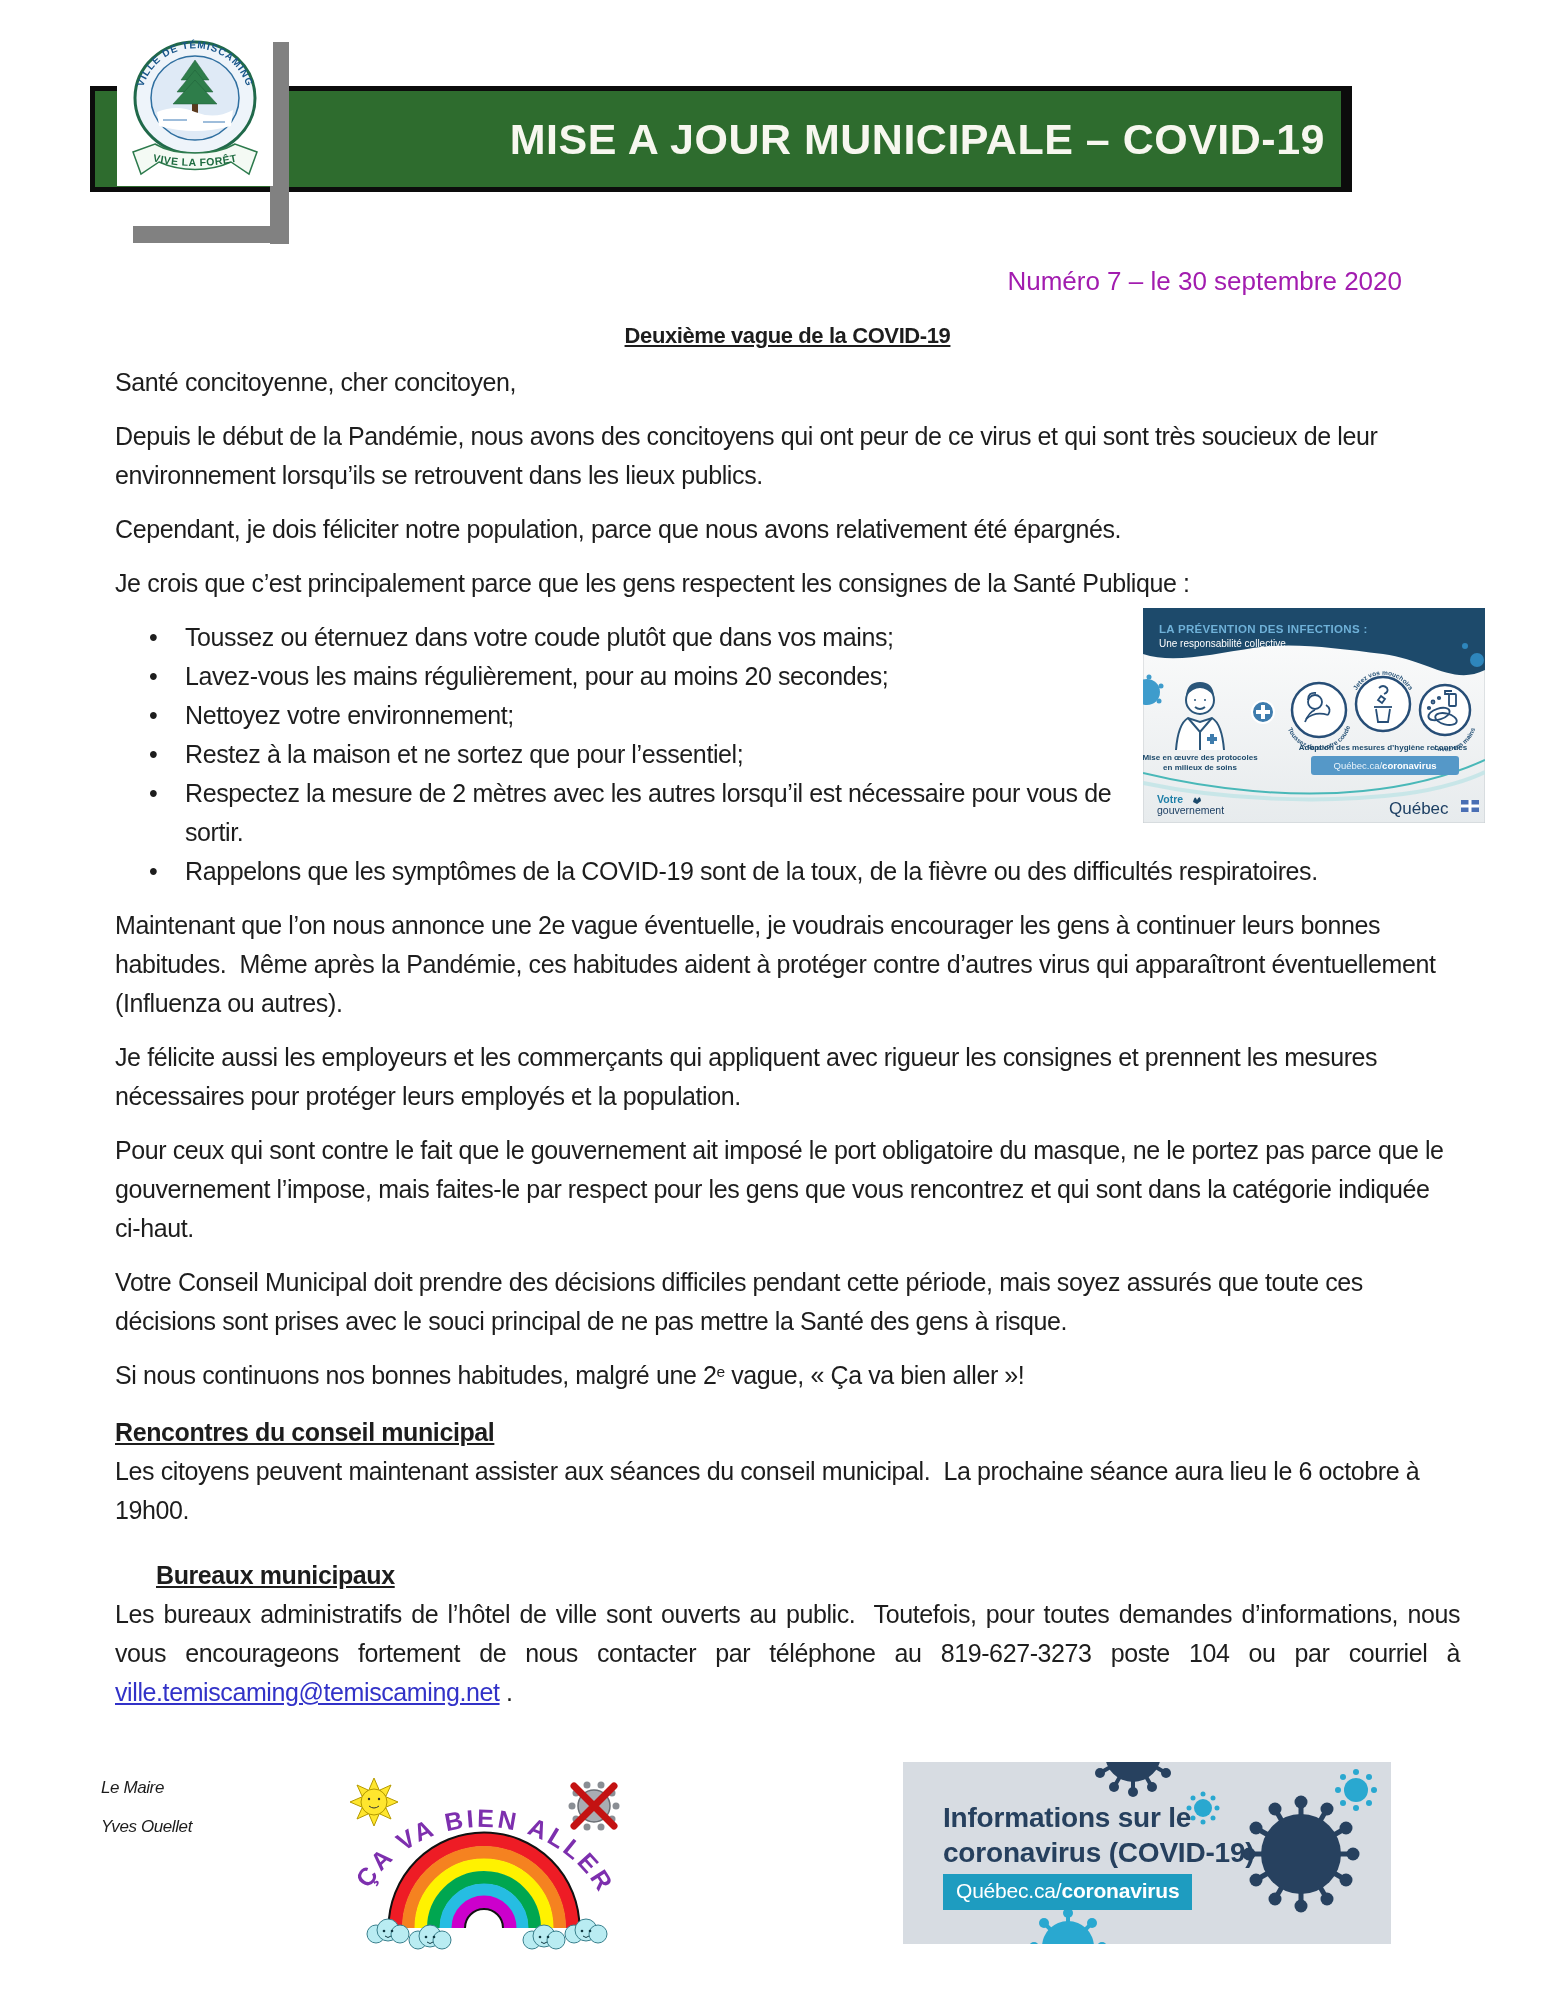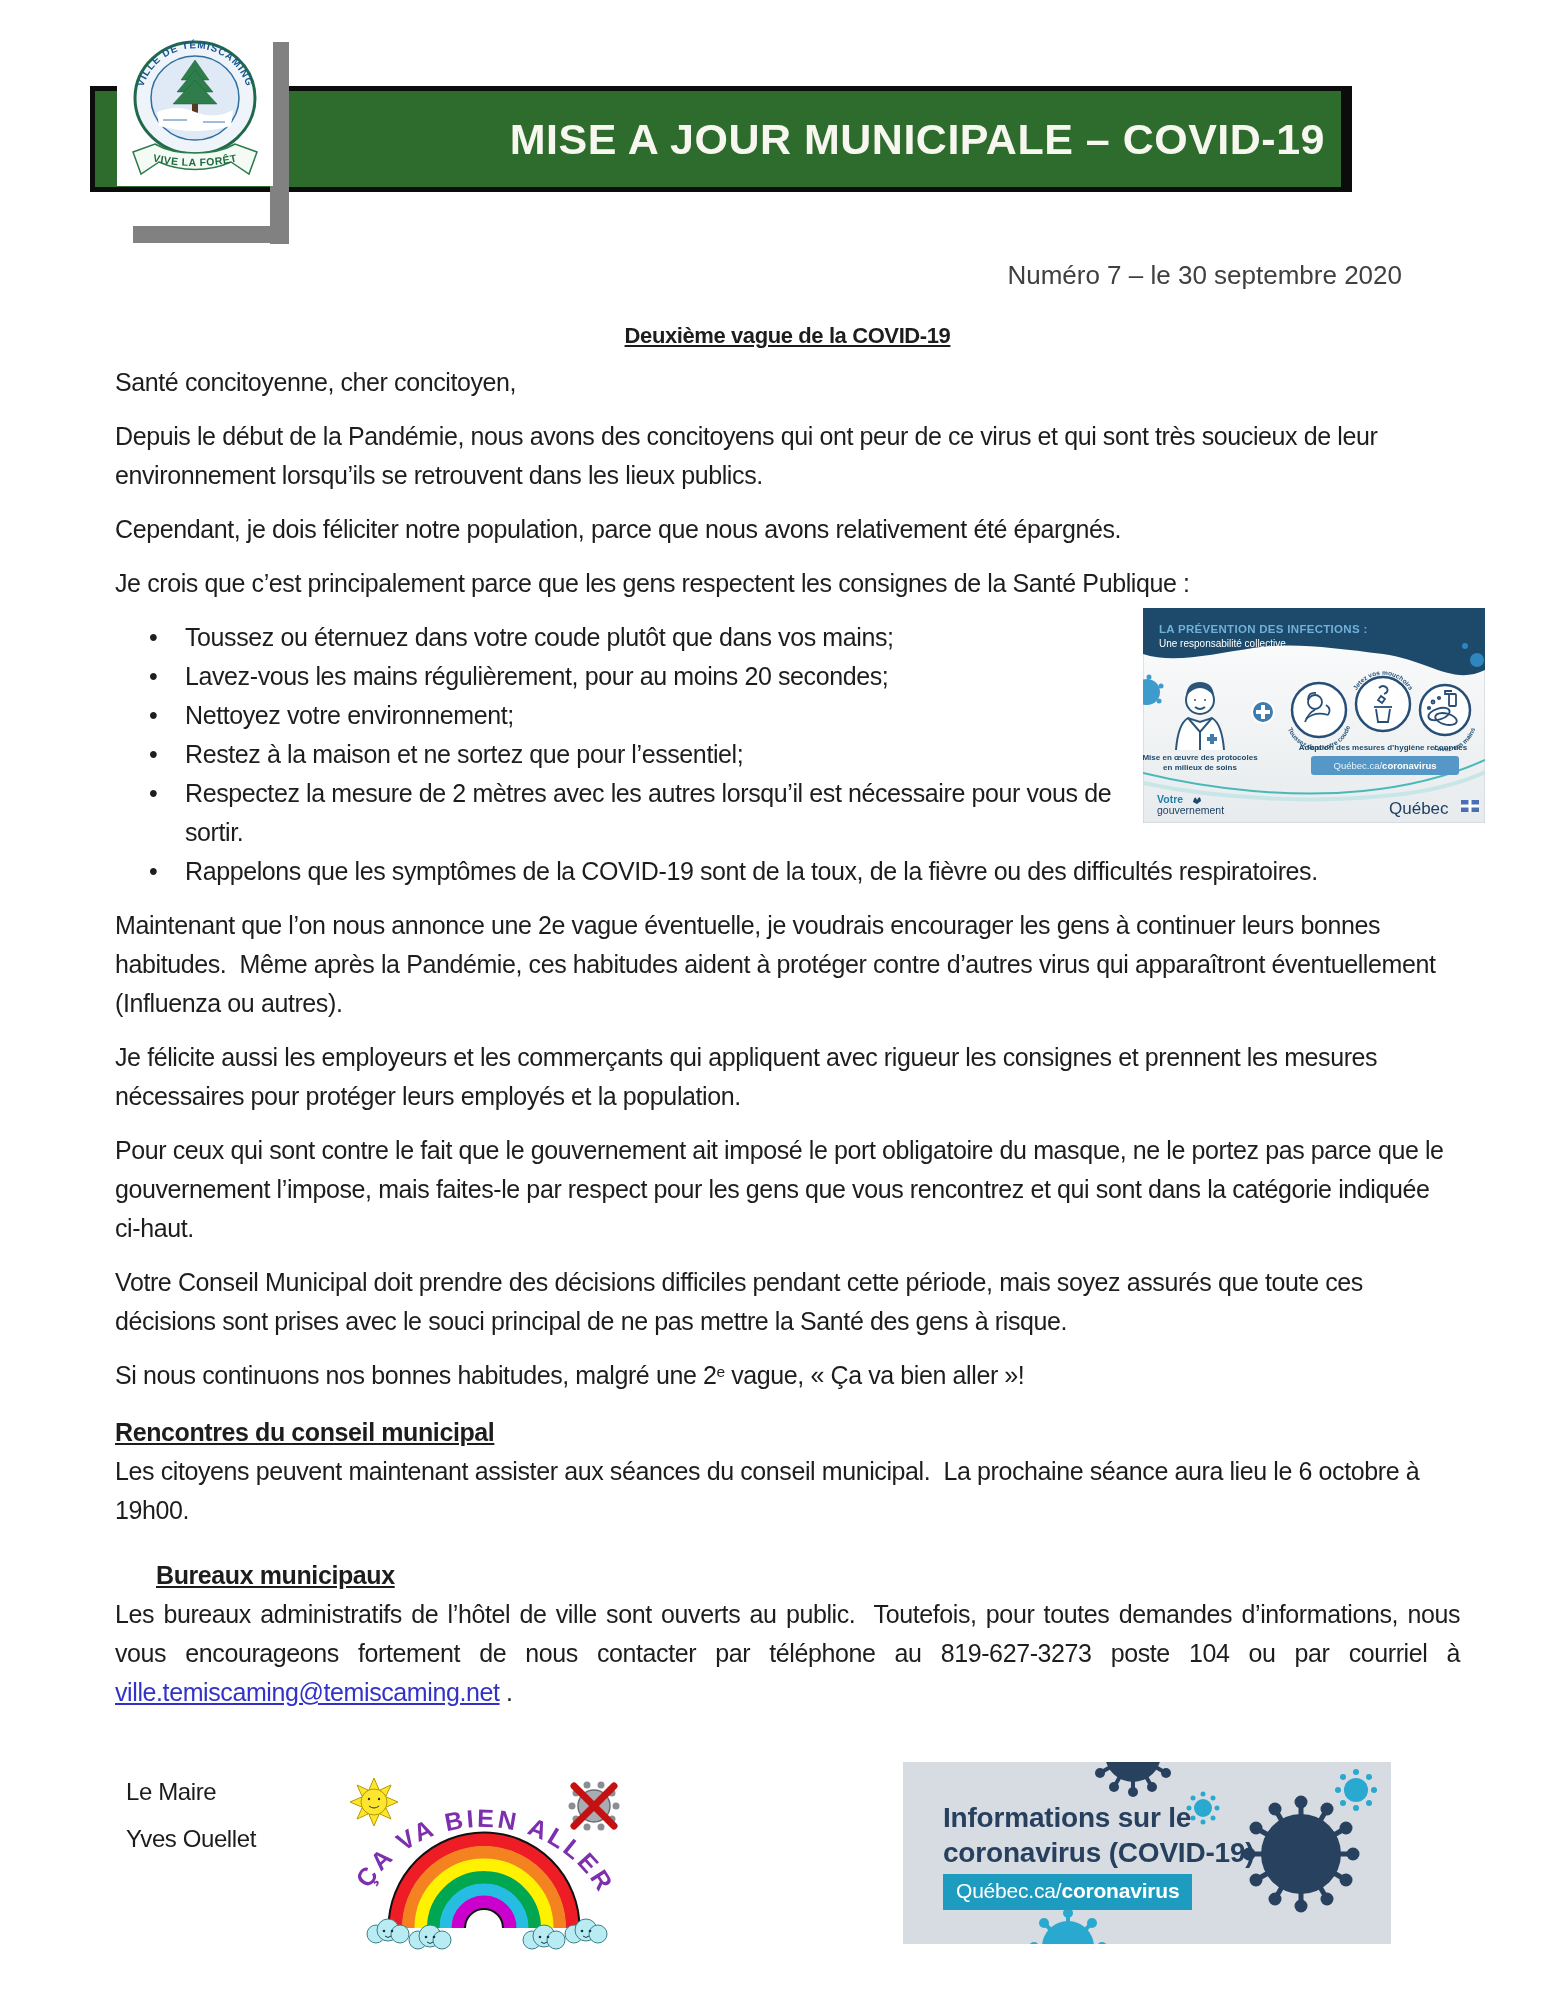--- a/index.html
+++ b/index.html
@@ -19,21 +19,21 @@
   .banner-title {
     color:#f7f7ef; font-size:43px; font-weight:bold; letter-spacing:0.5px;
     white-space:nowrap;
   }
   .shadow-v { position:absolute; left:270px; top:42px; width:19px; height:202px; background:#818181; z-index:2; }
   .shadow-h { position:absolute; left:133px; top:226px; width:156px; height:17px; background:#818181; z-index:2; }
   .logo-panel {
     position:absolute; left:117px; top:34px; width:156px; height:152px;
     background:#ffffff; z-index:3;
   }
-  .issue-line { position:absolute; top:260px; right:143px; font-size:26px; color:#404040; }
+  .issue-line { position:absolute; top:266px; right:143px; font-size:26px; color:#a21caf; }
 
   
   .main {
     position:absolute; left:0; top:316px; width:100%;
     padding:0 85px 0 115px;
     font-size:25px; line-height:39px; letter-spacing:-0.4px; color:#1d1d1d;
   }
   .doc-title { font-size:22px; font-weight:bold; text-align:center; text-decoration:underline; margin:0 0 8px 0; }
   .main p { margin:0 0 15px 0; }
   ul.consignes { list-style:none; margin:0 0 15px 0; padding:0 0 0 70px; }
@@ -43,21 +43,21 @@
   .sup-e { font-size:62%; position:relative; top:-0.45em; }
   h2.sec { font-size:25px; font-weight:bold; text-decoration:underline; margin:14px 0 0 0; letter-spacing:-0.4px; }
   h2.sec.spaced { margin-top:26px;margin-left:41px; }
   .justify { text-align:justify; }
   a.email-link { color:#3232c8; text-decoration:underline; }
 
   
   .infographic { position:absolute; left:1143px; top:608px; width:342px; height:175px; z-index:4; }
 
   
-  .signature { position:absolute; left:126px; top:1778px; font-size:24px; letter-spacing:-0.4px; }
+  .signature { position:absolute; left:101px; top:1778px; font-size:17px; letter-spacing:-0.4px;font-style:italic; }
   .signature p { margin:0 0 19px 0; }
   .rainbow { position:absolute; left:336px; top:1770px; }
   .covid-banner {
     position:absolute; left:903px; top:1762px; width:488px; height:182px;
     background:#d7dce2; overflow:hidden;
   }
   .covid-banner svg.deco { position:absolute; left:0; top:0; }
   .cb-text {
     position:absolute; left:40px; top:38px; font-size:28px; font-weight:bold;
     color:#26405e; line-height:35px; z-index:2; letter-spacing:-0.2px;

